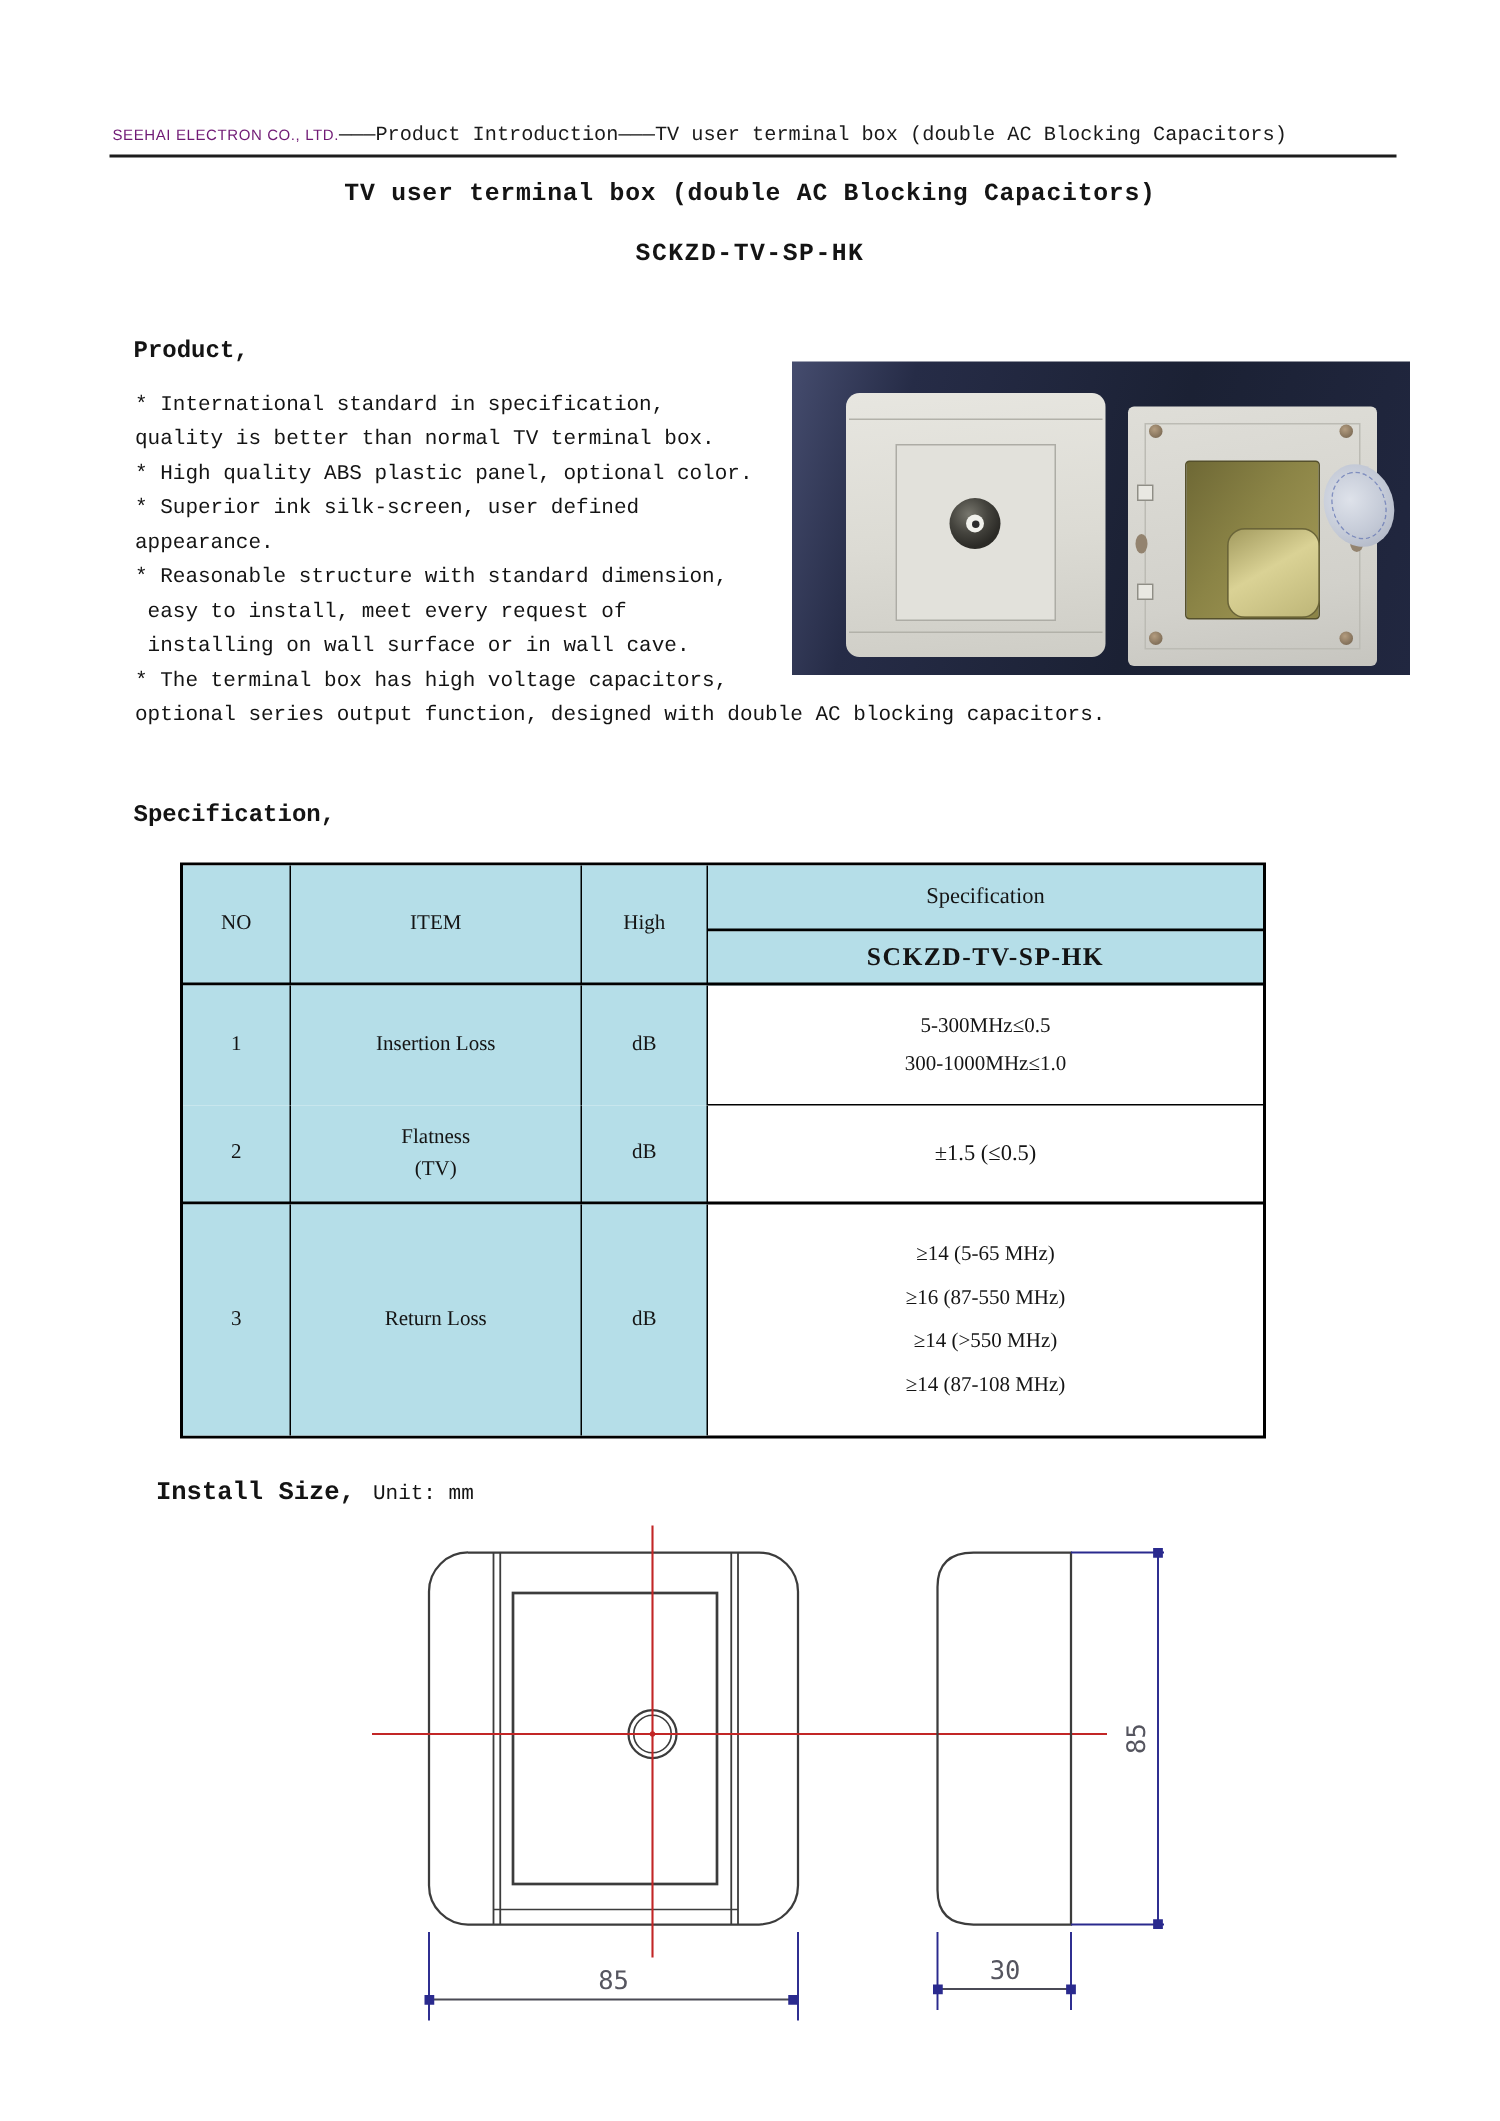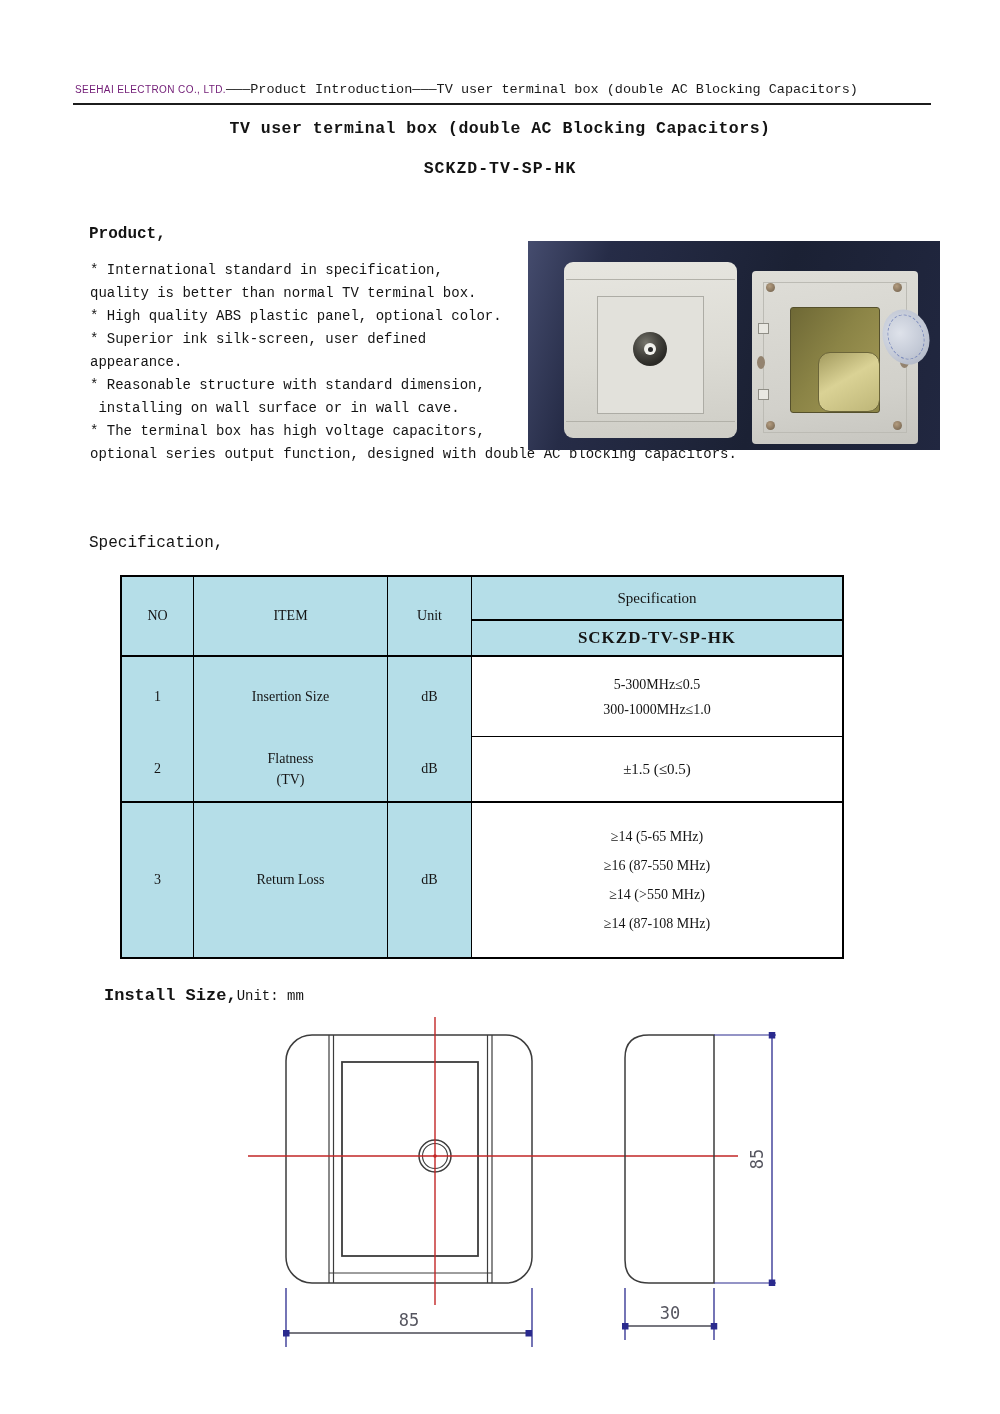--- a/index.html
+++ b/index.html
@@ -45,40 +45,40 @@
   .oval-cut{position:absolute;border-radius:50%;background:#93836f;}
   #brass-shield{position:absolute;left:38px;top:36px;width:88px;height:104px;border:1px solid #55502c;border-radius:3px;
     background:linear-gradient(125deg,#6e6835 0%,#8b8446 45%,#9b9251 78%,#8a8347 100%);}
   #brass-shine{position:absolute;left:27px;top:44px;width:60px;height:58px;border-radius:12px;border:1px solid #6b6539;
     background:linear-gradient(150deg,#a39b5f 0%,#dad295 45%,#beb678 100%);}
   #round-sticker{position:absolute;left:131px;top:38px;width:46px;height:56px;border-radius:50%;transform:rotate(-18deg);
     background:radial-gradient(circle at 40% 40%,#dee2ea 0%,#c3c9d6 55%,#a8aebd 100%);}
   #sticker-arc{position:absolute;left:5px;right:5px;top:5px;bottom:5px;border:1px dashed #5a6db0;border-radius:50%;opacity:.65;}
 
   
-  #spec-heading{left:89px;top:534px;font-weight:normal;font-size:16px;}
+  #spec-heading{left:89px;top:534px;font-weight:bold;font-size:16px;}
   #spec-table{left:120px;top:575px;display:grid;grid-template-columns:72px 194px 84px 370px;
     grid-template-rows:44px 36px 80px 66px 154px;border:2px solid #000;background:#fff;font-size:14px;}
   .c{display:flex;flex-direction:column;align-items:center;justify-content:center;text-align:center;font-family:Liberation Serif, serif;}
   .blue{background:#b5dee8;}
   .br{border-right:1.5px solid #000;}
   .bb1{border-bottom:1.5px solid #000;}
   .bb2{border-bottom:2px solid #000;}
   .rowspan-h{grid-row:1 / 3;}
   #cell-spec-model{font-weight:bold;font-size:17px;letter-spacing:1px;}
   #cell-spec-header{font-size:15px;}
   .vals{line-height:25px;}
   .vals3{line-height:29px;}
   #cell-val-flatness{font-size:15px;}
   .item-two-line{line-height:21px;}
 
   
   #install-heading-row{left:104px;top:986px;white-space:nowrap;}
   #install-heading{font-weight:bold;font-size:17px;}
-  #unit-note{font-size:14px;}
+  #unit-note{font-size:14px;margin-left:12px;}
   #install-drawing{left:230px;top:1008px;}
 </style>
 </head>
 <body>
 
 <div class="abs" id="header-line">
   <span id="company">SEEHAI ELECTRON CO., LTD.</span><span id="header-rest">———Product Introduction———TV user terminal box (double AC Blocking Capacitors)</span>
 </div>
 <div class="abs" id="header-rule"></div>
 
@@ -86,20 +86,21 @@
 <div class="abs" id="model-number">SCKZD-TV-SP-HK</div>
 
 <div class="abs" id="feature-heading">Product,</div>
 <div class="abs" id="feature-list">
   <div class="feature-line">* International standard in specification,</div>
   <div class="feature-line">quality is better than normal TV terminal box.</div>
   <div class="feature-line">* High quality ABS plastic panel, optional color.</div>
   <div class="feature-line">* Superior ink silk-screen, user defined</div>
   <div class="feature-line">appearance.</div>
   <div class="feature-line">* Reasonable structure with standard dimension,</div>
+  <div class="feature-line"> easy to install, meet every request of</div>
   <div class="feature-line"> installing on wall surface or in wall cave.</div>
   <div class="feature-line">* The terminal box has high voltage capacitors,</div>
   <div class="feature-line">optional series output function, designed with double AC blocking capacitors.</div>
 </div>
 
 <div class="abs" id="product-photo">
   <div id="photo-front-view">
     <div class="seam" style="top:17px"></div>
     <div class="seam" style="bottom:16px"></div>
     <div id="front-panel"></div>
@@ -127,26 +128,26 @@
     </div>
   </div>
 </div>
 
 <div class="abs" id="spec-heading">Specification,</div>
 
 <div class="abs" id="spec-table">
 
   <div class="c blue br bb2 rowspan-h" style="grid-column:1">NO</div>
   <div class="c blue br bb2 rowspan-h" style="grid-column:2">ITEM</div>
-  <div class="c blue br bb2 rowspan-h" style="grid-column:3">Unit</div>
+  <div class="c blue br bb2 rowspan-h" style="grid-column:3">High</div>
   <div class="c blue bb2" id="cell-spec-header" style="grid-column:4;grid-row:1">Specification</div>
   <div class="c blue bb2" id="cell-spec-model" style="grid-column:4;grid-row:2">SCKZD-TV-SP-HK</div>
 
   <div class="c blue br" style="grid-column:1;grid-row:3">1</div>
-  <div class="c blue br" style="grid-column:2;grid-row:3">Insertion Size</div>
+  <div class="c blue br" style="grid-column:2;grid-row:3">Insertion Loss</div>
   <div class="c blue br" style="grid-column:3;grid-row:3">dB</div>
   <div class="c bb1 vals" style="grid-column:4;grid-row:3">
     <div>5-300MHz≤0.5</div>
     <div>300-1000MHz≤1.0</div>
   </div>
 
   <div class="c blue br bb2" style="grid-column:1;grid-row:4">2</div>
   <div class="c blue br bb2 item-two-line" style="grid-column:2;grid-row:4">
     <div>Flatness</div>
     <div>(TV)</div>

